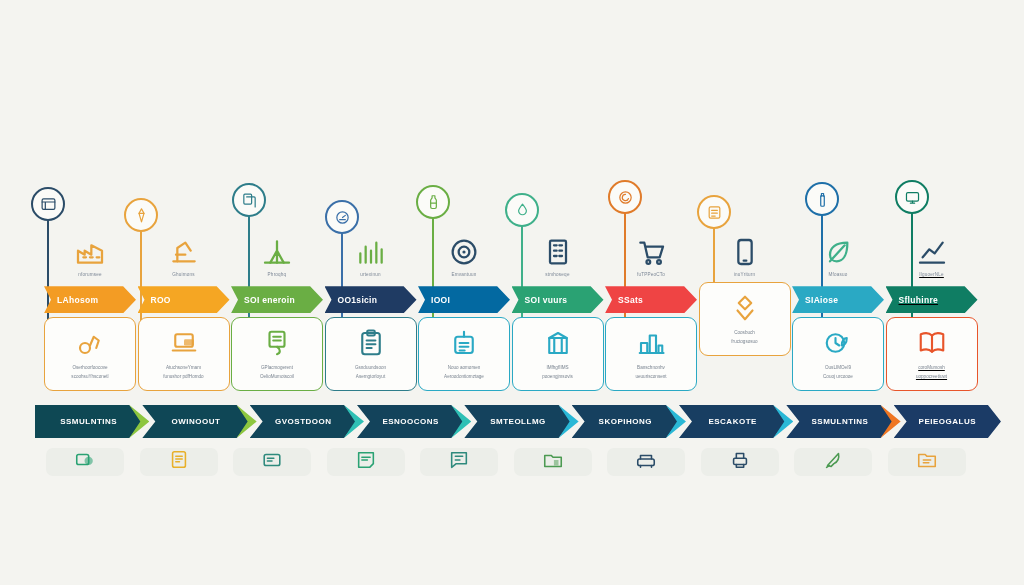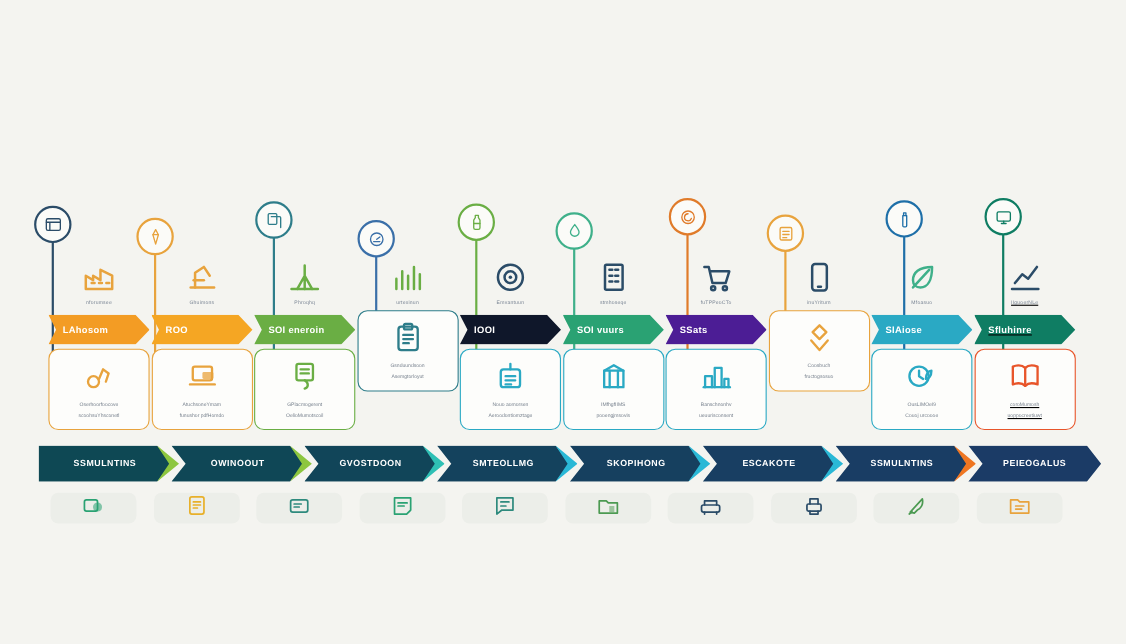--- a/index.html
+++ b/index.html
@@ -261,40 +261,43 @@
           <div class="card-cap">OelioMumotscoil</div>
         </div>
       </div>
       <div class="col" style="left: 324.5px;">
         <div class="mini-icon">
           <svg viewBox="0 0 24 24" aria-hidden="true">
             <path d="M4 20V13M8 20V8M12 20V11M16 20V5M20 20V10" fill="none" stroke="#6aae44" stroke-width="1.7" stroke-linecap="round" stroke-linejoin="round"></path>
           </svg>
         </div>
         <div class="mini-cap">urtexinun</div>
+        <div class="banner" style="background:#1f3b63">
+          <span class="banner-label">OO1sicin</span>
+        </div>
         <div class="card" style="color:#2e7d8a">
           <div class="card-icon"><svg viewBox="0 0 24 24" aria-hidden="true">
               <rect x="5" y="4" width="14" height="17" rx="2" fill="none" stroke="#2e7d8a" stroke-width="1.7" stroke-linecap="round" stroke-linejoin="round"></rect>
               <rect x="9" y="2" width="6" height="4" rx="1" fill="none" stroke="#2e7d8a" stroke-width="1.7" stroke-linecap="round" stroke-linejoin="round"></rect>
               <path d="M8.5 10h7M8.5 13h7M8.5 16h4" fill="none" stroke="#2e7d8a" stroke-width="1.7" stroke-linecap="round" stroke-linejoin="round"></path>
             </svg></div>
           <div class="card-cap">Gsnduundsoon</div>
           <div class="card-cap">Asemgtorloyut</div>
         </div>
       </div>
       <div class="col" style="left: 418px;">
         <div class="mini-icon">
           <svg viewBox="0 0 24 24" aria-hidden="true">
             <circle cx="12" cy="12" r="8.5" fill="none" stroke="#2b4c68" stroke-width="1.7" stroke-linecap="round" stroke-linejoin="round"></circle>
             <circle cx="12" cy="12" r="4" fill="none" stroke="#2b4c68" stroke-width="1.7" stroke-linecap="round" stroke-linejoin="round"></circle>
             <circle cx="12" cy="12" r="1.2" fill="#2b4c68"></circle>
           </svg>
         </div>
         <div class="mini-cap">Emvantuun</div>
-        <div class="banner" style="background:#0f172a">
+        <div class="banner" style="background:#0369a1">
           <span class="banner-label">IOOI</span>
         </div>
         <div class="card" style="color:#2aa9c4">
           <div class="card-icon"><svg viewBox="0 0 24 24" aria-hidden="true">
               <rect x="5" y="7" width="14" height="13" rx="2" fill="none" stroke="#2aa9c4" stroke-width="1.7" stroke-linecap="round" stroke-linejoin="round"></rect>
               <path d="M12 7V3" fill="none" stroke="#2aa9c4" stroke-width="1.7" stroke-linecap="round" stroke-linejoin="round"></path>
               <path d="M8.5 12h7M8.5 15h7M8.5 18h4" fill="none" stroke="#2aa9c4" stroke-width="1.7" stroke-linecap="round" stroke-linejoin="round"></path>
             </svg></div>
           <div class="card-cap">Nouo aomorsen</div>
           <div class="card-cap">Aeroodontiomztage</div>
@@ -323,21 +326,21 @@
       </div>
       <div class="col" style="left: 605px;">
         <div class="mini-icon">
           <svg viewBox="0 0 24 24" aria-hidden="true">
             <path d="M4 5h3l2.5 11h9L21 8H8" fill="none" stroke="#2b4c68" stroke-width="1.7" stroke-linecap="round" stroke-linejoin="round"></path>
             <circle cx="10" cy="19.5" r="1.4" fill="none" stroke="#2b4c68" stroke-width="1.7" stroke-linecap="round" stroke-linejoin="round"></circle>
             <circle cx="18" cy="19.5" r="1.4" fill="none" stroke="#2b4c68" stroke-width="1.7" stroke-linecap="round" stroke-linejoin="round"></circle>
           </svg>
         </div>
         <div class="mini-cap">fuTPPeoCTo</div>
-        <div class="banner" style="background:#4c1d95">
+        <div class="banner" style="background:#ef4444">
           <span class="banner-label">SSats</span>
         </div>
         <div class="card" style="color:#2aa9c4">
           <div class="card-icon"><svg viewBox="0 0 24 24" aria-hidden="true">
               <path d="M4 20V12h5v8M11 20V6h5v14M18 20v-6h3v6" fill="none" stroke="#2aa9c4" stroke-width="1.7" stroke-linecap="round" stroke-linejoin="round"></path>
               <path d="M3 20h19" fill="none" stroke="#2aa9c4" stroke-width="1.7" stroke-linecap="round" stroke-linejoin="round"></path>
             </svg></div>
           <div class="card-cap">Banschnonhv</div>
           <div class="card-cap">ueuurisconsent</div>
         </div>
@@ -412,20 +415,25 @@
         <div class="seg-bg" style="background:rgb(15,71,86)"></div>
         <div class="seg-div" style="background:#8dc63f"></div>
         <span class="seg-label">OWINOOUT</span>
       </div>
       <div class="seg">
         <div class="seg-bg" style="background:rgb(17,69,89)"></div>
         <div class="seg-div" style="background:#2fc0b5"></div>
         <span class="seg-label">GVOSTDOON</span>
       </div>
       <div class="seg">
+        <div class="seg-bg" style="background:rgb(19,67,91)"></div>
+        <div class="seg-div" style="background:#2fc0b5"></div>
+        <span class="seg-label">ESNOOCONS</span>
+      </div>
+      <div class="seg">
         <div class="seg-bg" style="background:rgb(20,66,93)"></div>
         <div class="seg-div" style="background:#2ab8d6"></div>
         <span class="seg-label">SMTEOLLMG</span>
       </div>
       <div class="seg">
         <div class="seg-bg" style="background:rgb(22,64,95)"></div>
         <div class="seg-div" style="background:#2ab8d6"></div>
         <span class="seg-label">SKOPIHONG</span>
       </div>
       <div class="seg">

